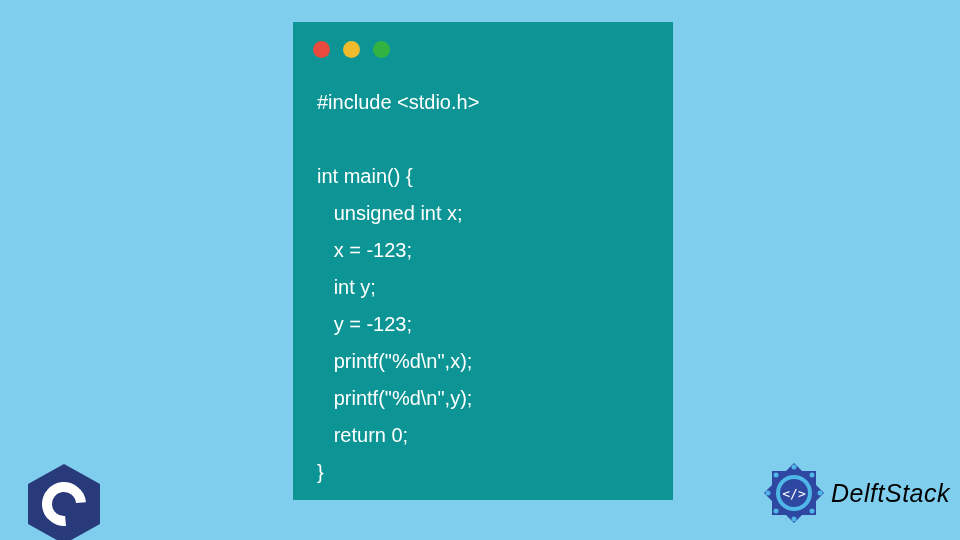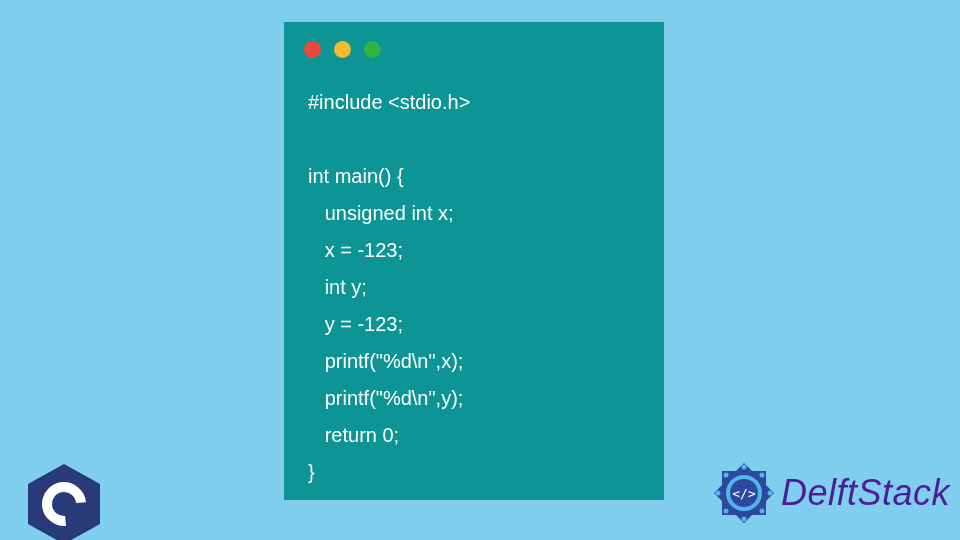--- a/index.html
+++ b/index.html
@@ -10,21 +10,21 @@
     body {
       width: 960px;
       height: 540px;
       background: #7fceee;
       position: relative;
       font-family: Arial, Helvetica, sans-serif;
       overflow: hidden;
     }
     .code-window {
       position: absolute;
-      left: 284px;
+      left: 293px;
       top: 22px;
       width: 380px;
       height: 478px;
       background: #0d9494;
     }
     .window-controls {
       display: flex;
       gap: 13px;
       padding: 19px 20px 0 20px;
     }
@@ -75,22 +75,22 @@
       display: flex;
       align-items: center;
       gap: 4px;
     }
     .delftstack-emblem {
       width: 66px;
       height: 66px;
       position: relative;
     }
     .delftstack-text {
-      color: #4c1d95;
-      font-size: 36px;
+      color: #000000;
+      font-size: 25px;
       font-style: italic;
       font-weight: 500;
       letter-spacing: 0.5px;
     }
   </style>
 </head>
 <body>
 
 <div class="code-window">
   <div class="window-controls">

